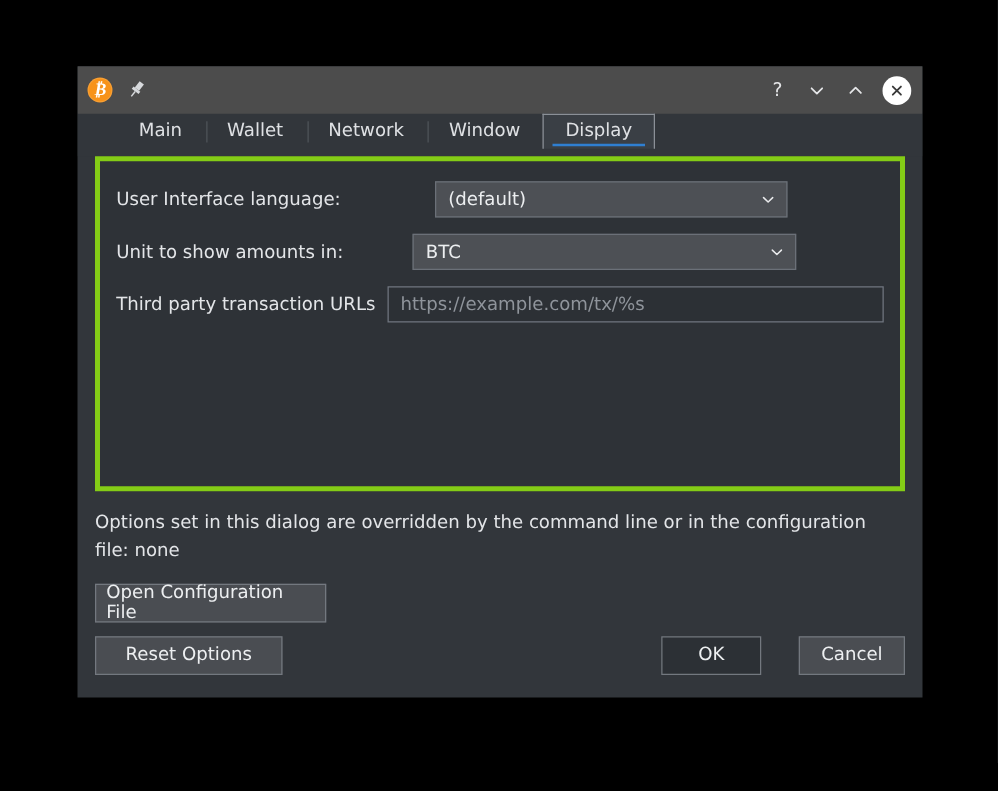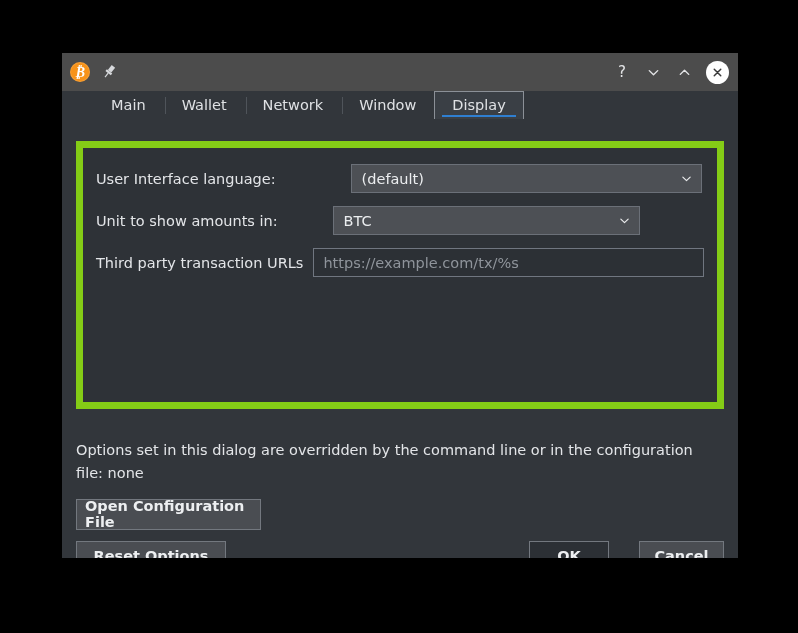--- a/index.html
+++ b/index.html
@@ -143,22 +143,22 @@
     position: absolute;
     left: 7px;
     right: 7px;
     bottom: 2px;
     height: 2px;
     background: #2f7fd1;
   }
 
   
   #panel {
-    margin: 16px 14px;
-    border: 7px solid #84cc16;
+    margin: 0 14px;
+    border: 4px solid #84cc16;
     background: #2e3237;
     height: 268px;
     min-height: 268px;
     padding: 16px 13px 0 13px;
     box-sizing: border-box;
   }
   .form-row {
     display: flex;
     align-items: center;
     margin-bottom: 13px;
@@ -180,21 +180,21 @@
     display: flex;
     align-items: center;
     padding: 0 8px 0 10px;
     color: #eceef0;
     font-size: 14.5px;
     cursor: default;
   }
   .combo .combo-value { flex: 1; }
   .combo .chev { display: block; }
 
-  #combo-language { width: 351px; margin-left: 75px; }
+  #combo-language { width: 282px; margin-left: 75px; }
   #combo-unit     { width: 307px; margin-left: 55px; }
 
   
   .text-input {
     height: 29px;
     box-sizing: border-box;
     background: #2c3035;
     border: 1px solid #707680;
     color: #eceef0;
     font-size: 14.5px;
@@ -229,21 +229,20 @@
     background: #4a4d52;
     border: 1px solid #73787f;
     color: #edeff1;
     font-size: 14.5px;
     font-family: "DejaVu Sans", sans-serif;
     display: inline-flex;
     align-items: center;
     justify-content: center;
     cursor: default;
     padding: 0 12px;
-    font-weight: bold;
   }
   #btn-open-config {
     position: absolute;
     left: 0;
     top: 0;
     width: 185px;
     justify-content: flex-start;
     padding-left: 8px;
   }
   #btn-reset {

